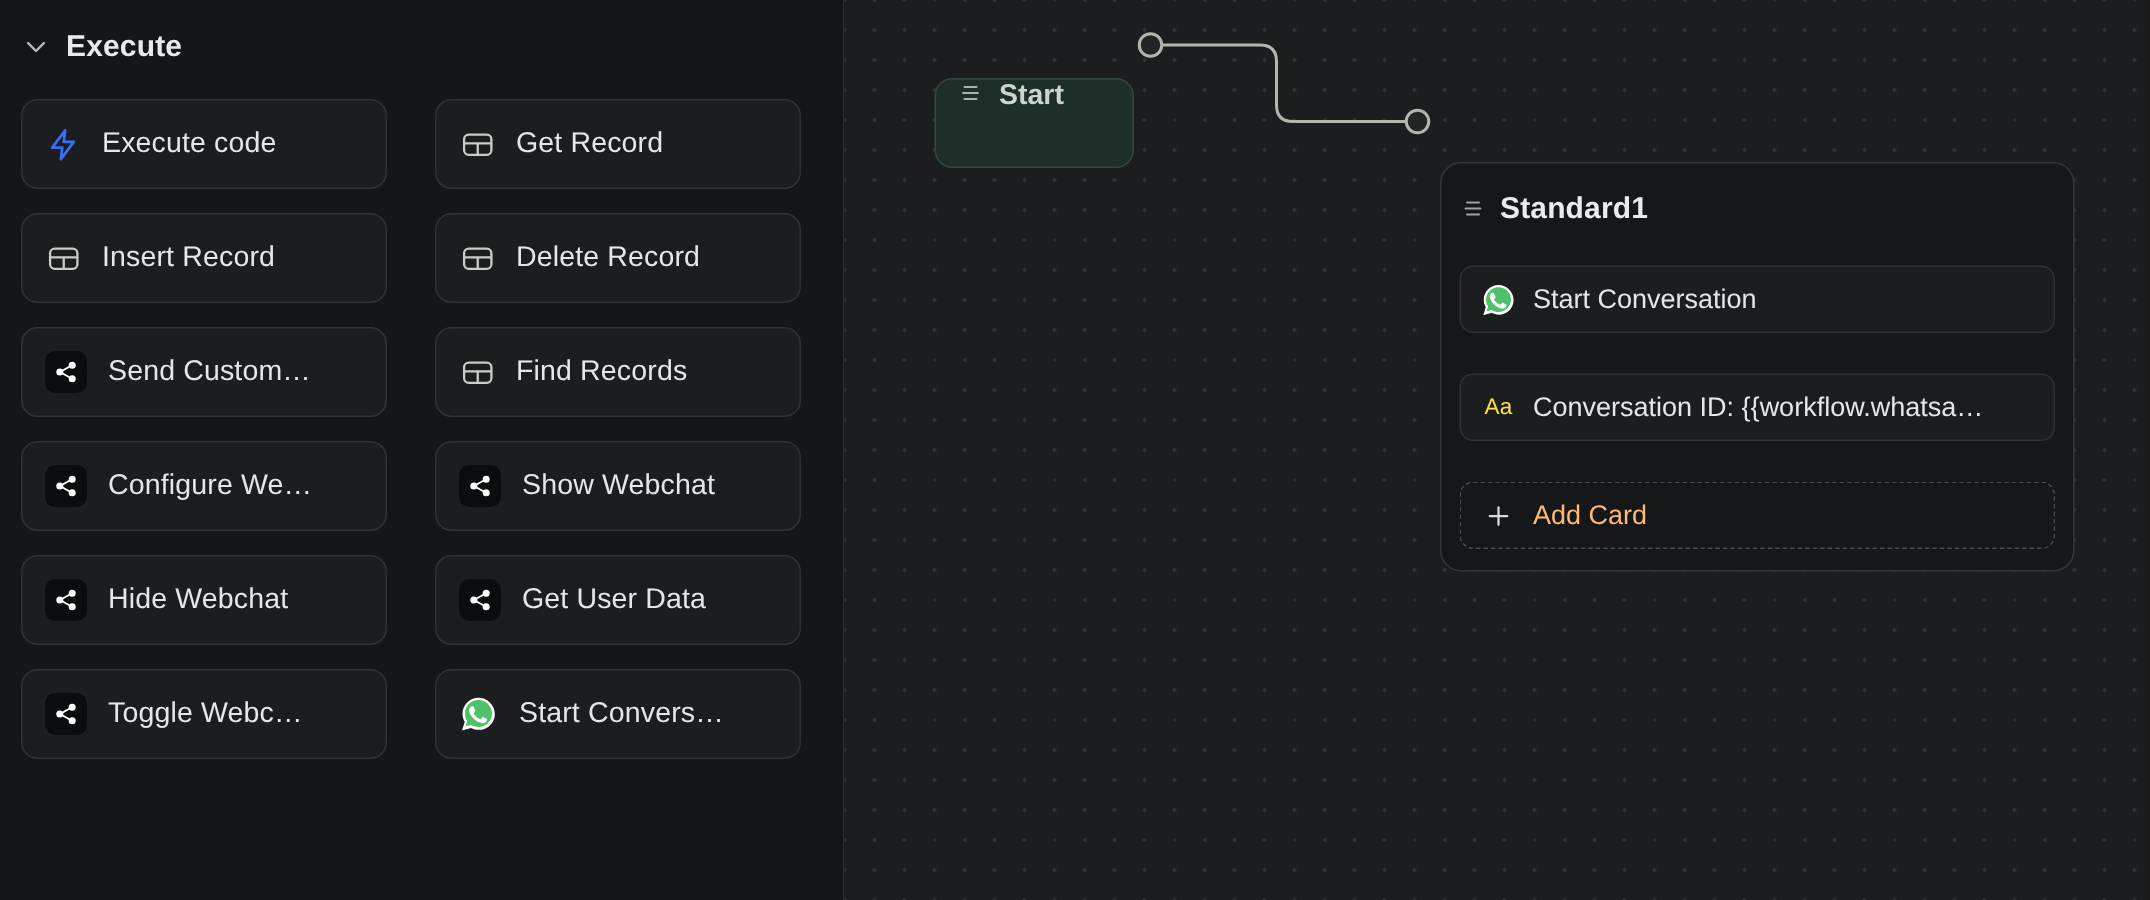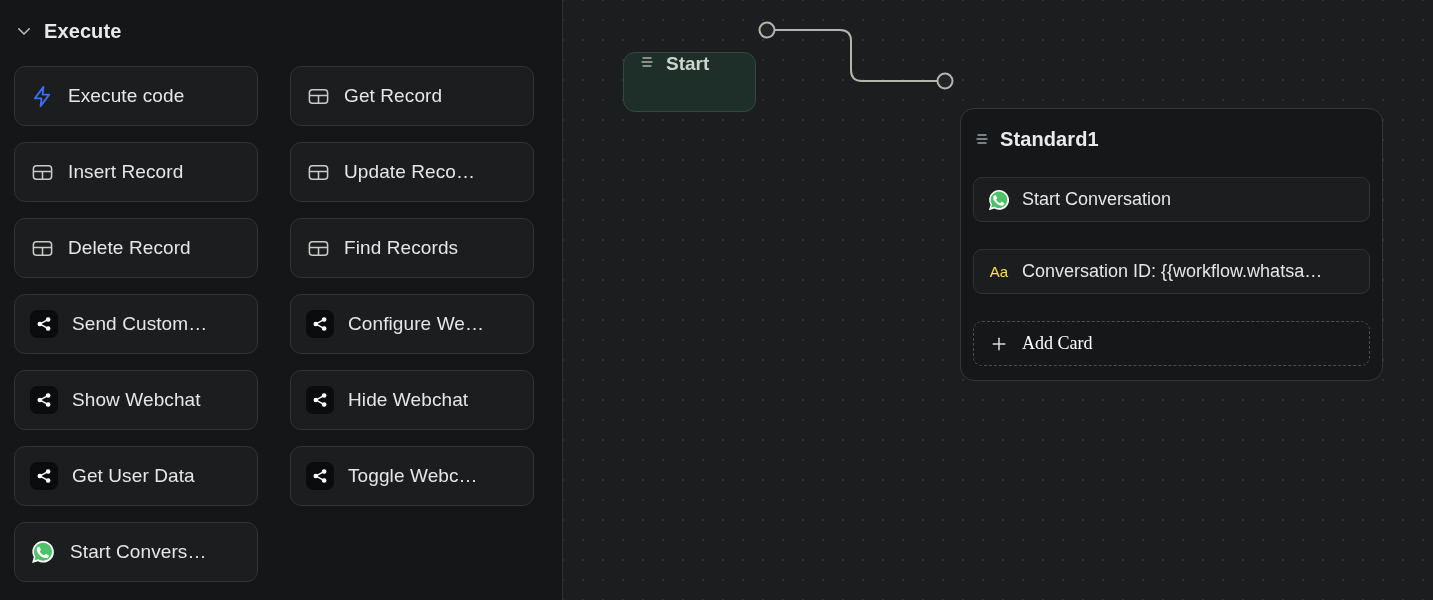--- a/index.html
+++ b/index.html
@@ -207,21 +207,21 @@
     color: #fde047;
     font-size: 15px;
     font-weight: normal;
     letter-spacing: .2px;
   }
 
   .card.add-card {
     background: transparent;
     border: 1px dashed #4b4e51;
   }
-  .card.add-card .card-label { color: #ffffff; font-family: Liberation Serif, serif; }
+  .card.add-card .card-label { color: #fdba74; }
   .card-icon.plus { width: 24px; height: 24px; color: #d8dadb; }
 </style>
 </head>
 <body>
 
 <div id="app">
 
   <aside class="sidebar">
 
     <div class="section-header">
@@ -263,53 +263,43 @@
           <span class="label">Insert Record</span>
         </div>
         <div class="palette-item">
           <span class="pi-icon table">
             <svg viewBox="0 0 24 24" width="23" height="23" fill="none" stroke="currentColor" stroke-width="1.6">
               <rect x="2.5" y="5" width="19" height="14" rx="3.2"></rect>
               <line x1="2.5" y1="11" x2="21.5" y2="11"></line>
               <line x1="12" y1="11" x2="12" y2="19"></line>
             </svg>
           </span>
-          <span class="label">Update Reco…</span>
+          <span class="label">Delete Record</span>
+        </div>
+        <div class="palette-item">
+          <span class="pi-icon share">
+            <svg viewBox="0 0 24 24" width="18" height="18" fill="none" stroke="currentColor" stroke-width="1.7">
+              <circle cx="17.5" cy="6" r="2.3" fill="currentColor"></circle>
+              <circle cx="6.5" cy="12" r="2.3" fill="currentColor"></circle>
+              <circle cx="17.5" cy="18" r="2.3" fill="currentColor"></circle>
+              <line x1="8.6" y1="10.9" x2="15.4" y2="7.1"></line>
+              <line x1="8.6" y1="13.1" x2="15.4" y2="16.9"></line>
+            </svg>
+          </span>
+          <span class="label">Send Custom…</span>
         </div>
         <div class="palette-item">
           <span class="pi-icon table">
             <svg viewBox="0 0 24 24" width="23" height="23" fill="none" stroke="currentColor" stroke-width="1.6">
               <rect x="2.5" y="5" width="19" height="14" rx="3.2"></rect>
               <line x1="2.5" y1="11" x2="21.5" y2="11"></line>
               <line x1="12" y1="11" x2="12" y2="19"></line>
             </svg>
           </span>
-          <span class="label">Delete Record</span>
-        </div>
-        <div class="palette-item">
-          <span class="pi-icon table">
-            <svg viewBox="0 0 24 24" width="23" height="23" fill="none" stroke="currentColor" stroke-width="1.6">
-              <rect x="2.5" y="5" width="19" height="14" rx="3.2"></rect>
-              <line x1="2.5" y1="11" x2="21.5" y2="11"></line>
-              <line x1="12" y1="11" x2="12" y2="19"></line>
-            </svg>
-          </span>
           <span class="label">Find Records</span>
-        </div>
-        <div class="palette-item">
-          <span class="pi-icon share">
-            <svg viewBox="0 0 24 24" width="18" height="18" fill="none" stroke="currentColor" stroke-width="1.7">
-              <circle cx="17.5" cy="6" r="2.3" fill="currentColor"></circle>
-              <circle cx="6.5" cy="12" r="2.3" fill="currentColor"></circle>
-              <circle cx="17.5" cy="18" r="2.3" fill="currentColor"></circle>
-              <line x1="8.6" y1="10.9" x2="15.4" y2="7.1"></line>
-              <line x1="8.6" y1="13.1" x2="15.4" y2="16.9"></line>
-            </svg>
-          </span>
-          <span class="label">Send Custom…</span>
         </div>
         <div class="palette-item">
           <span class="pi-icon share">
             <svg viewBox="0 0 24 24" width="18" height="18" fill="none" stroke="currentColor" stroke-width="1.7">
               <circle cx="17.5" cy="6" r="2.3" fill="currentColor"></circle>
               <circle cx="6.5" cy="12" r="2.3" fill="currentColor"></circle>
               <circle cx="17.5" cy="18" r="2.3" fill="currentColor"></circle>
               <line x1="8.6" y1="10.9" x2="15.4" y2="7.1"></line>
               <line x1="8.6" y1="13.1" x2="15.4" y2="16.9"></line>
             </svg>

